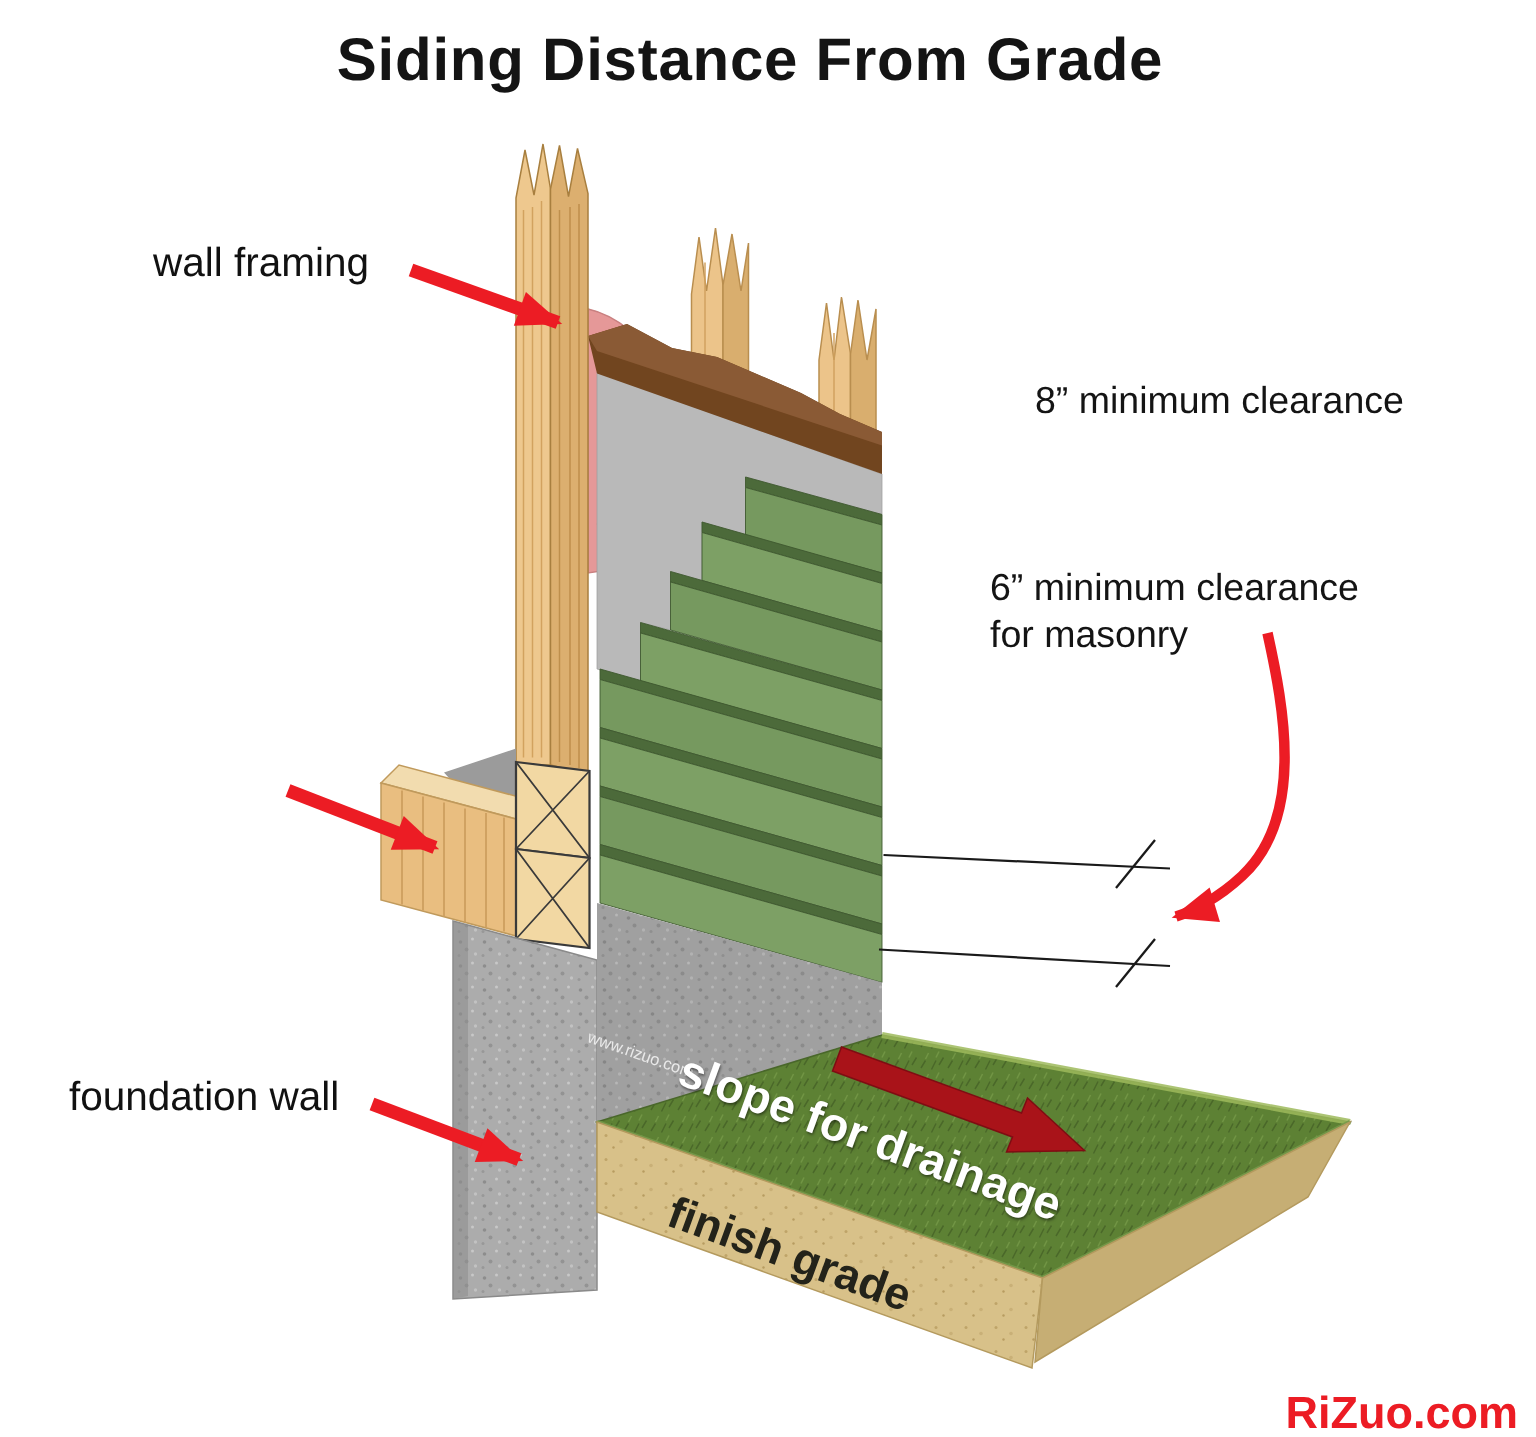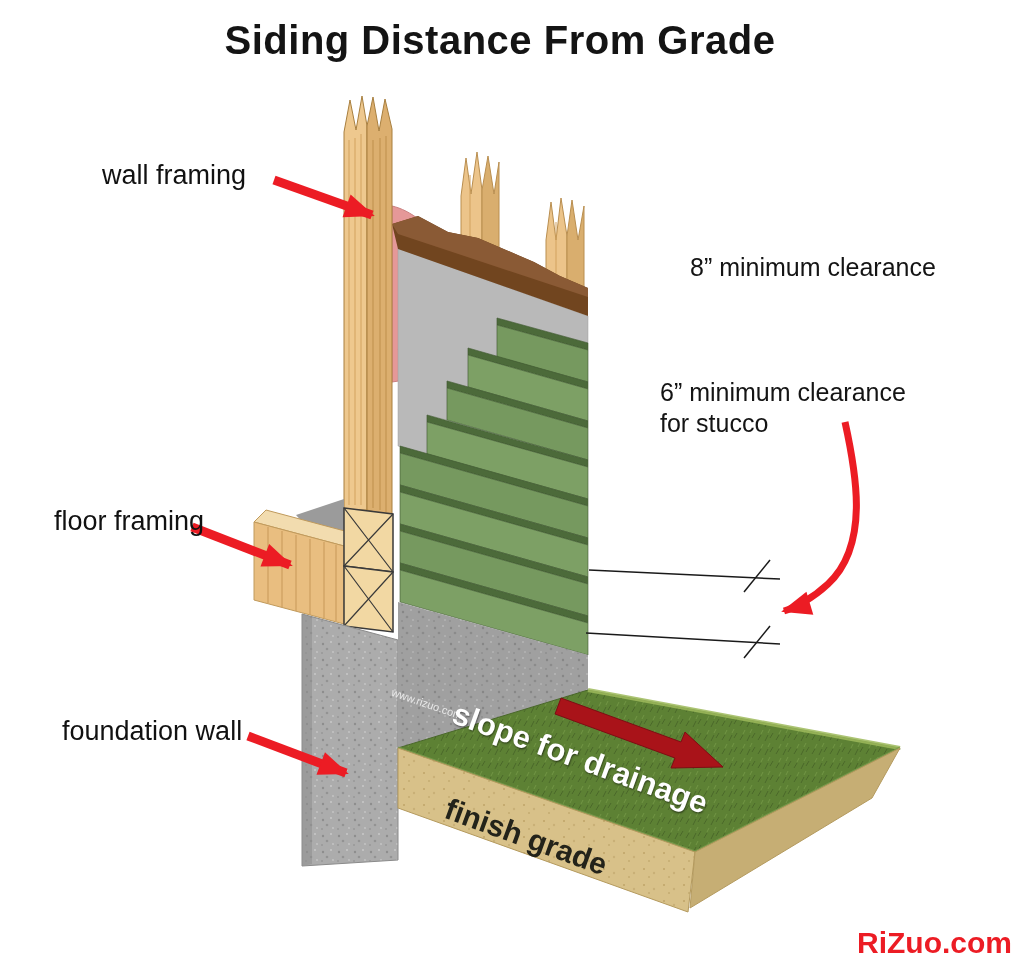--- a/index.html
+++ b/index.html
@@ -4,21 +4,21 @@
 <style>
   html,body{margin:0;padding:0;background:#ffffff;}
   .canvas{position:relative;width:1024px;height:958px;background:#ffffff;overflow:hidden;
           font-family:"Liberation Sans",sans-serif;}
   .art{position:absolute;left:0;top:0;}
   .title{position:absolute;top:18px;left:0;width:1000px;margin:0;text-align:center;
          font-size:40px;font-weight:700;color:#141414;letter-spacing:.5px;}
   .label{position:absolute;font-size:27px;color:#111;white-space:nowrap;}
   .lbl-wall{left:102px;top:160px;}
   .lbl-floor{left:54px;top:506px;}
-  .lbl-foundation{left:46px;top:716px;margin-left:16px;}
+  .lbl-foundation{left:46px;top:716px;}
   .ann{position:absolute;width:296px;text-align:left;font-size:25px;line-height:31px;color:#141414;}
   .ann-siding{left:690px;top:252px;}
   .ann-masonry{left:660px;top:354px;margin-top:23px;}
   .slope-text{position:absolute;left:460px;top:696px;transform:rotate(20deg);transform-origin:0 0;
               font-size:31px;font-weight:bold;color:#ffffff;white-space:nowrap;
               text-shadow:1px 1px 2px rgba(0,0,0,.5);}
   .grade-text{position:absolute;left:452px;top:792px;transform:rotate(20deg);transform-origin:0 0;
               font-size:30px;font-weight:bold;color:#23231a;white-space:nowrap;}
   .watermark{position:absolute;left:394px;top:686px;transform:rotate(19deg);transform-origin:0 0;
              font-size:11px;color:#f2f2f2;opacity:.9;white-space:nowrap;}
@@ -145,30 +145,29 @@
       <path d="M274,180 L372,215" stroke-width="9" marker-end="url(#redhead)"></path>
       <path d="M192,527 L290,565" stroke-width="9" marker-end="url(#redhead)"></path>
       <path d="M248,736 L346,773" stroke-width="9" marker-end="url(#redhead)"></path>
       <path d="M845,422 C856,472 870,545 828,584 C812,599 794,608 784,611" stroke-width="7" marker-end="url(#redhead)"></path>
     </g>
   </svg>
 
   <h1 class="title">Siding Distance From Grade</h1>
 
   <div class="label lbl-wall">wall framing</div>
-  <div class="label lbl-floor">floor framing</div>
   <div class="label lbl-foundation">foundation wall</div>
 
   <div class="ann ann-siding">
     <div>8” minimum clearance</div>
   </div>
 
   <div class="ann ann-masonry">
     <div>6” minimum clearance</div>
-    <div>for stucco</div>
+    <div>for masonry</div>
   </div>
 
   <div class="watermark">www.rizuo.com</div>
   <div class="slope-text">slope for drainage</div>
   <div class="grade-text">finish grade</div>
 
   <div class="brand">RiZuo.com</div>
 </div>
 
 </body></html>

